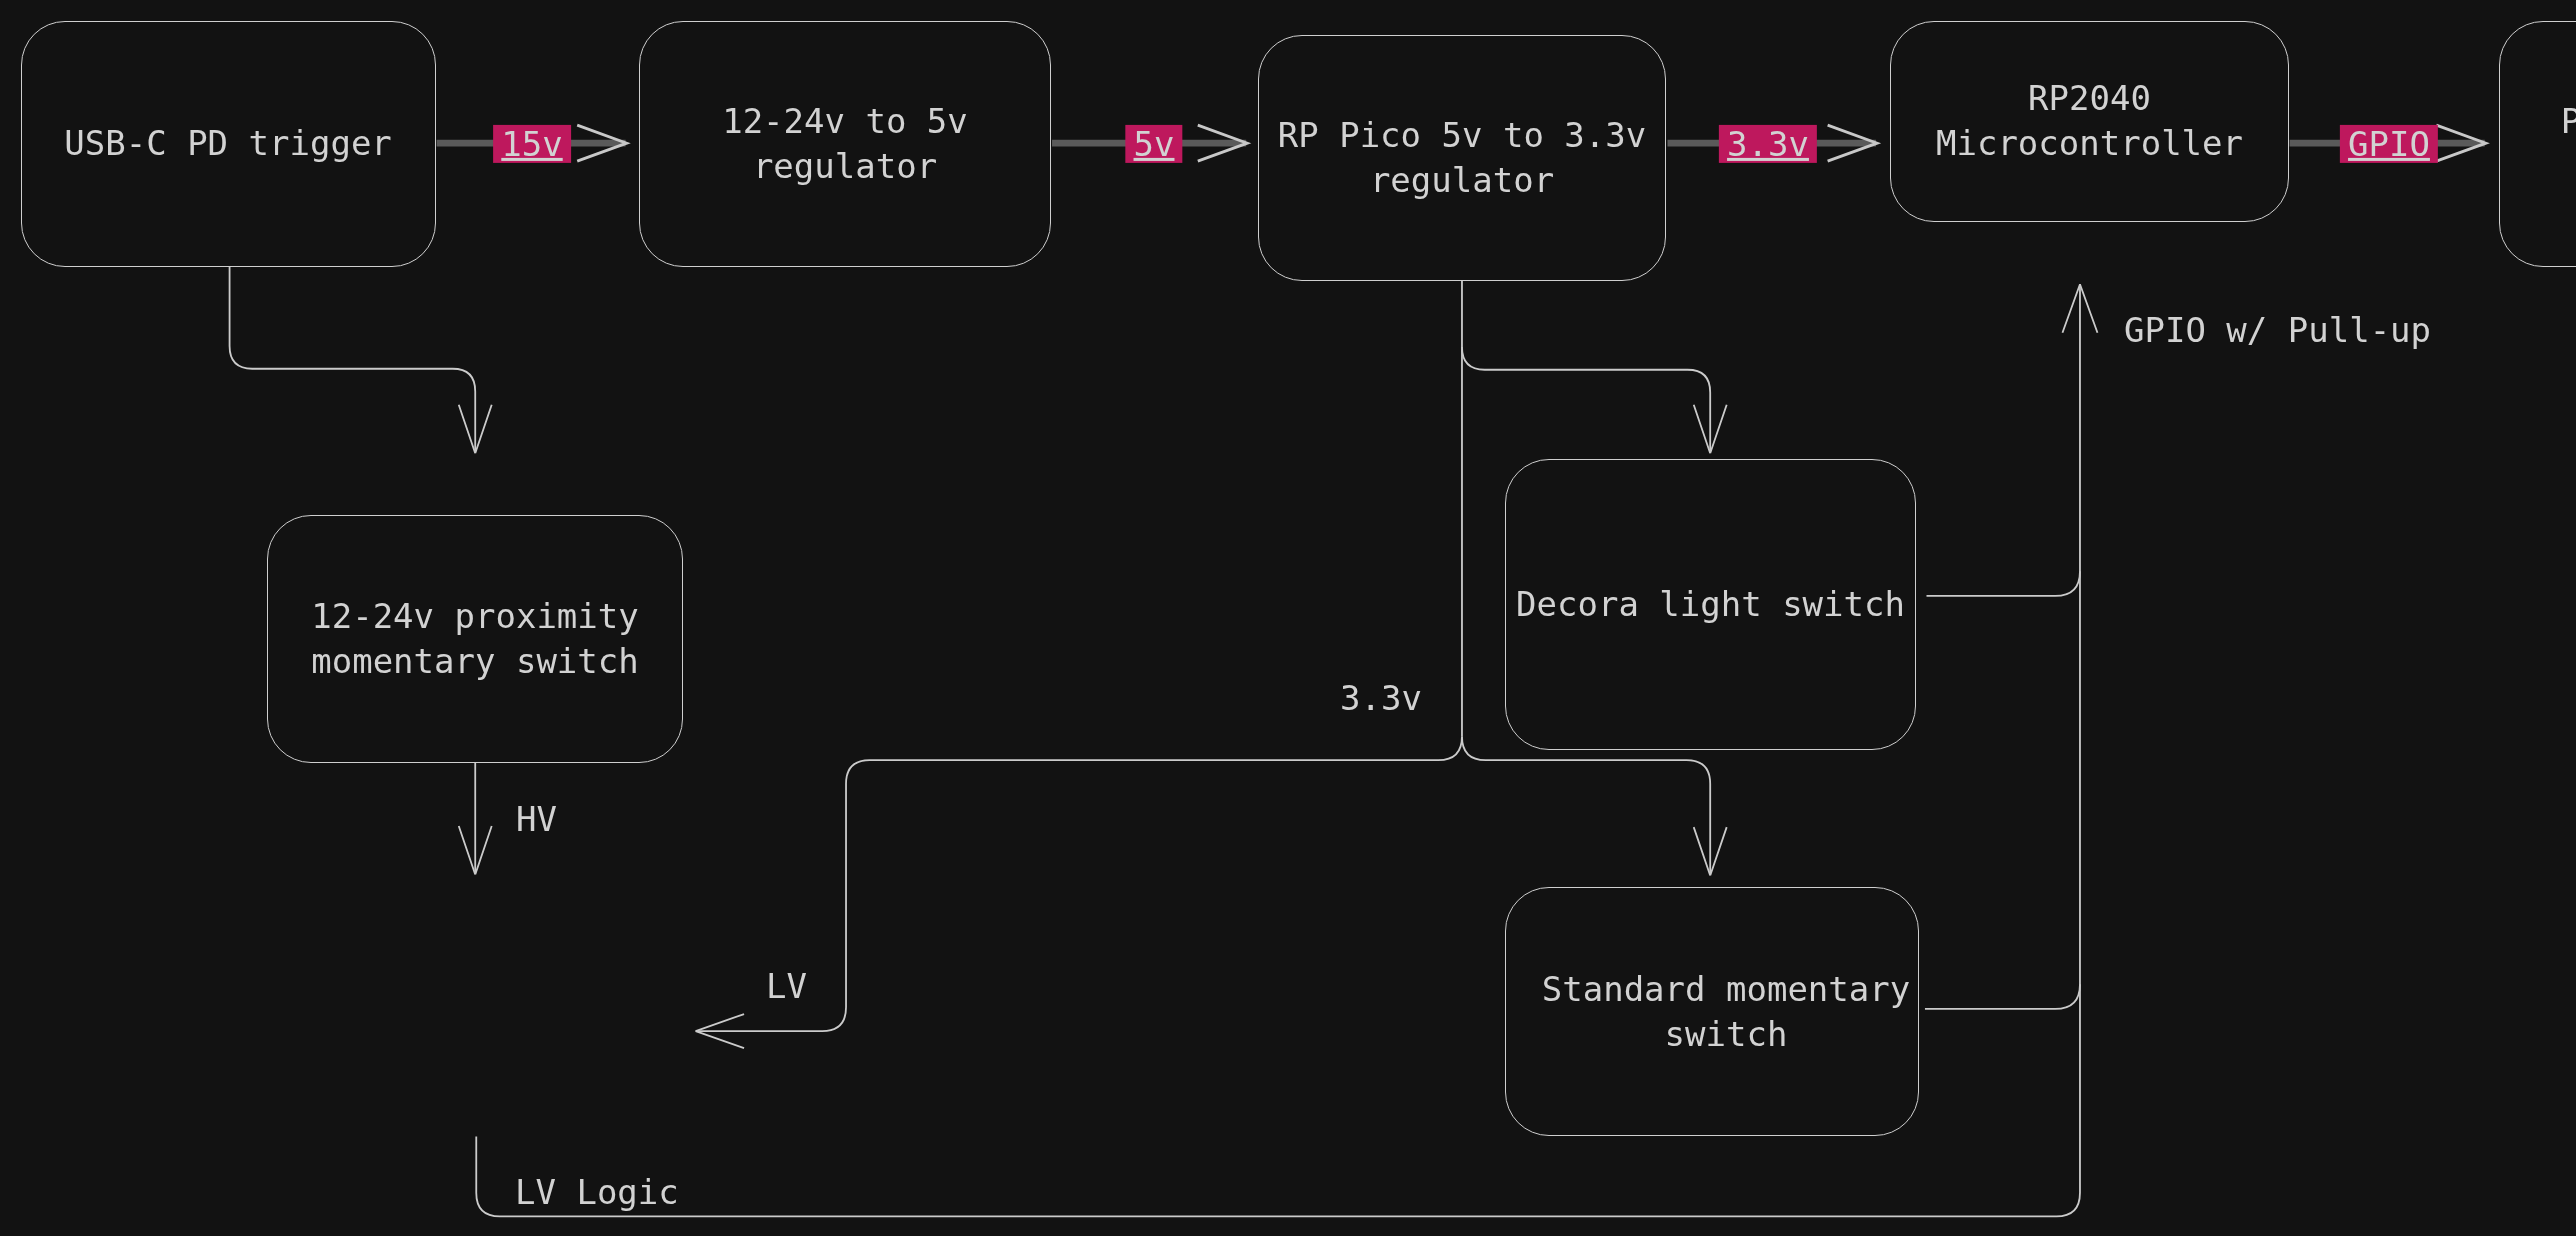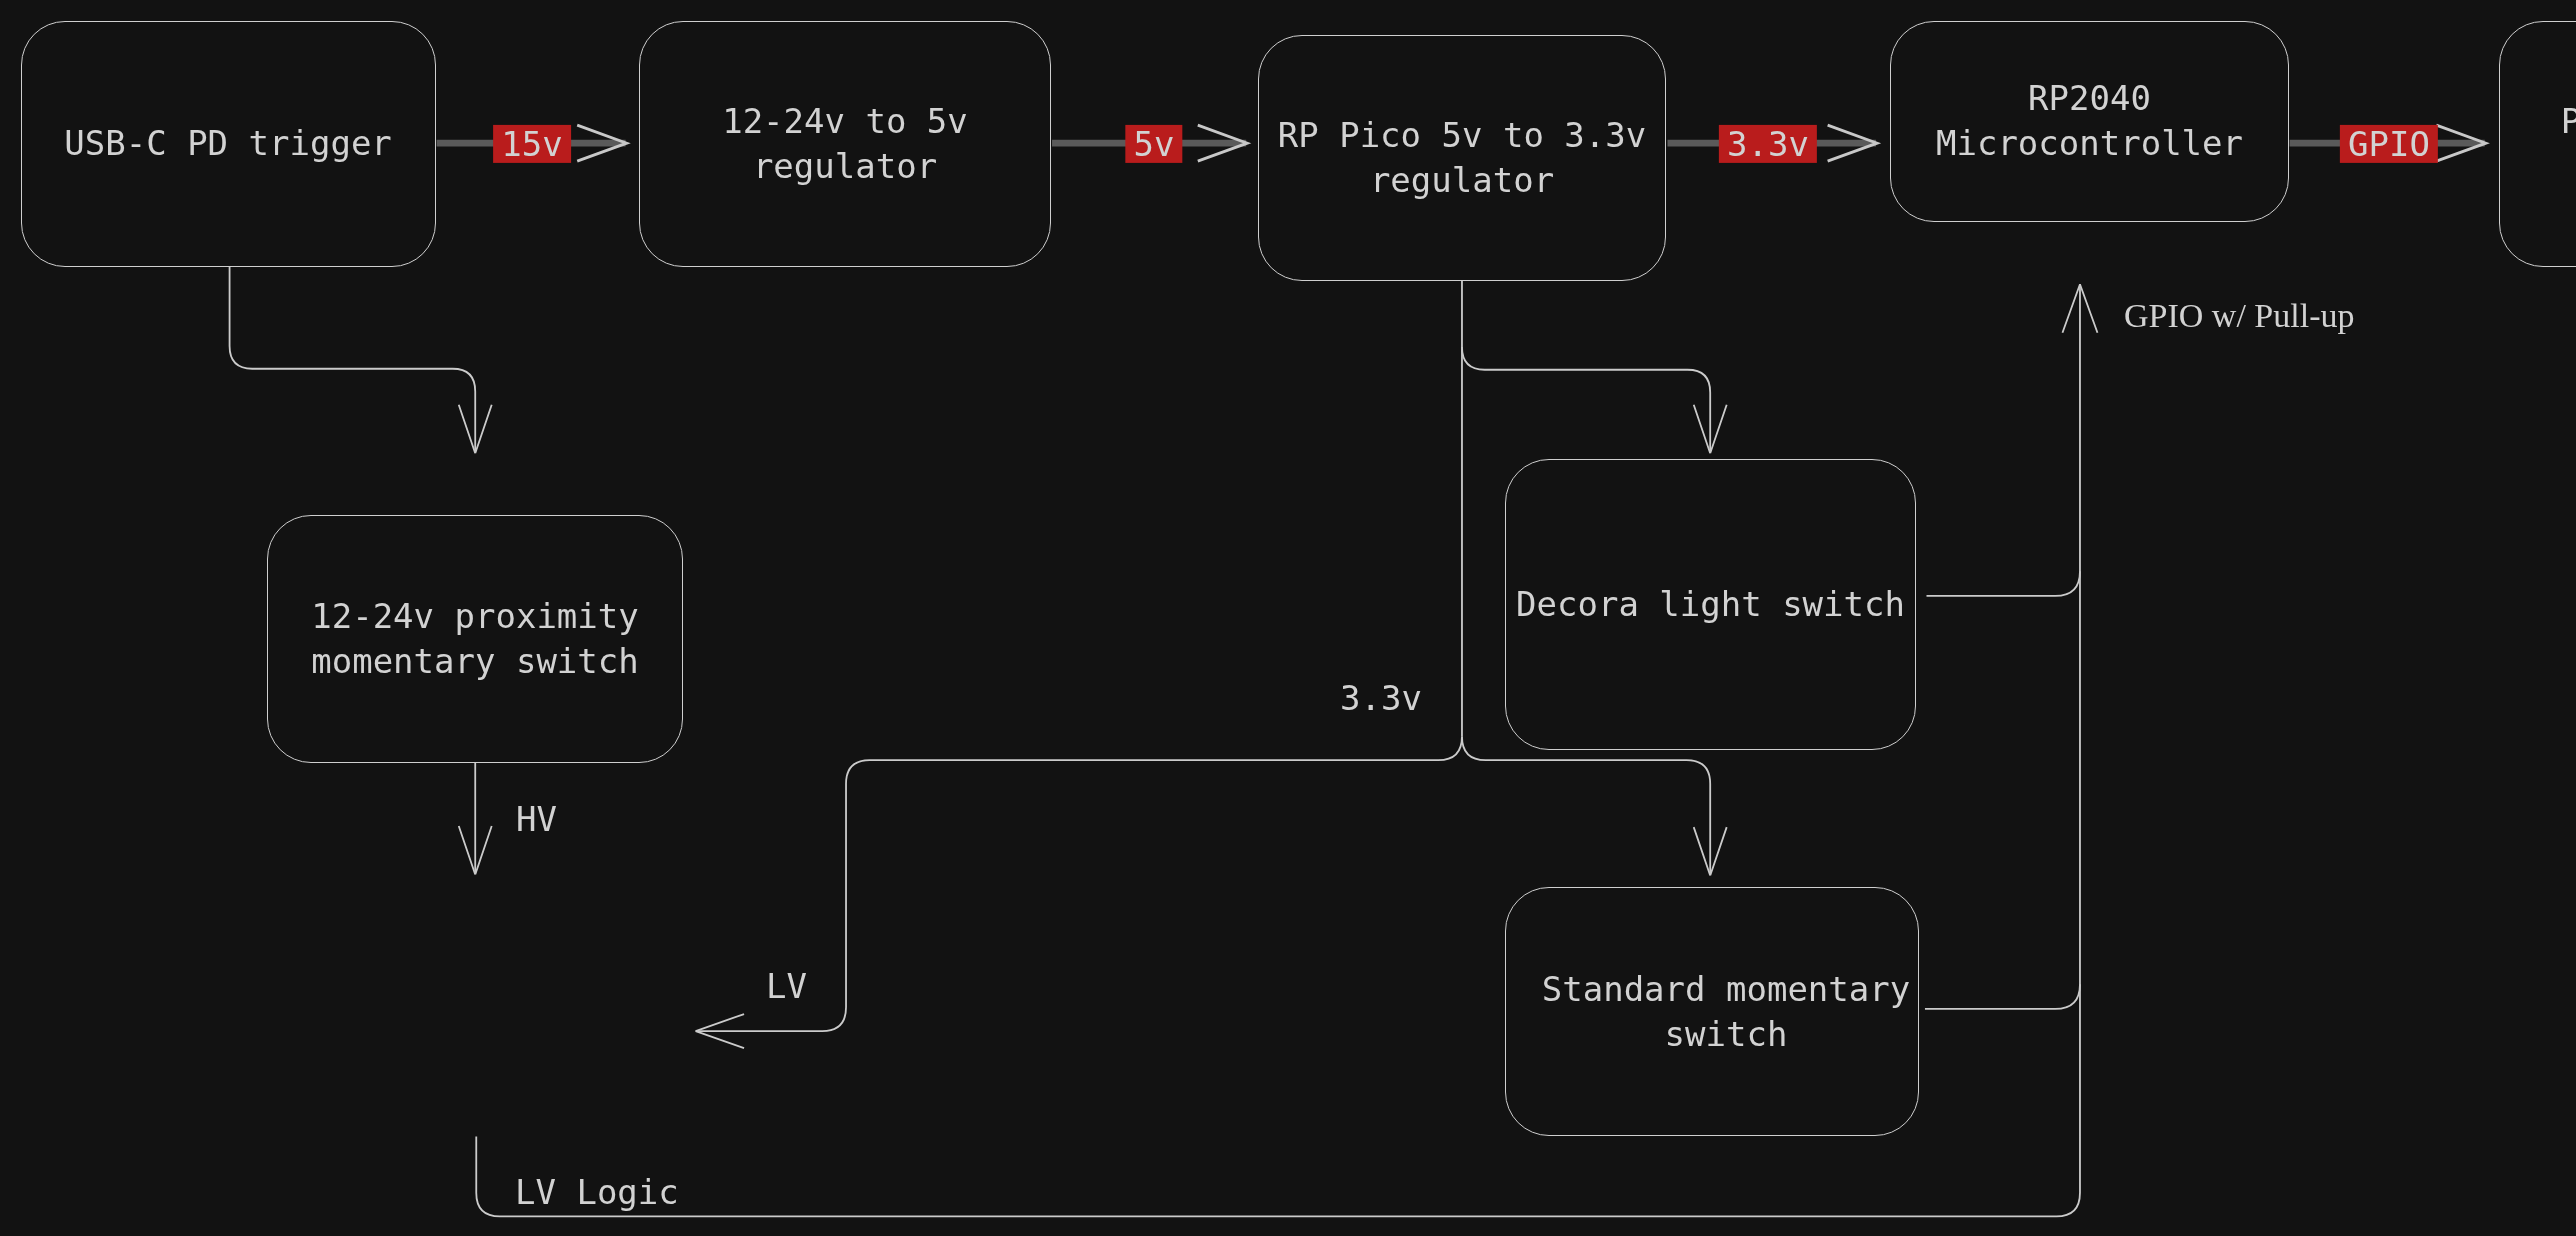--- a/index.html
+++ b/index.html
@@ -59,39 +59,40 @@
     line-height: 1;
     white-space: nowrap;
   }
   .edge-label.centered {
     transform: translate(-50%, -50%);
   }
   .edge-label.left-anchored {
     transform: translateY(-50%);
   }
   .edge-label.masked {
-    background: #b91c1c;
+    background: #be185d;
     padding: 2.1px 8.2px;
+    text-decoration: underline;
   }
   
   #node-usb-c-pd-trigger        { left: 20.6px;   top: 20.6px;   width: 415px; height: 246px; }
   #node-regulator-12-24v-to-5v  { left: 639px; top: 20.6px;   width: 412px; height: 246px; }
   #node-rp-pico-regulator       { left: 1258px; top: 35px;   width: 408px; height: 246px; }
   #node-rp2040-microcontroller  { left: 1890px; top: 20.6px;   width: 399px; height: 201px; }
   #node-piezo-electric-buzzers  { left: 2499px; top: 20.6px;   width: 410px; height: 246px; }
   #node-proximity-switch        { left: 267px;  top: 473px;  width: 416px; height: 248px; margin-top: 42px; }
   #node-decora-light-switch     { left: 1505px; top: 459px;  width: 411px; height: 291px; }
   #node-optoisolator-board      { left: 267px;  top: 887px; width: 416px; height: 249px; }
   #node-standard-switch         { left: 1505px; top: 887px; width: 414px; height: 249px; padding-left: 28px; }
   
   #label-15v        { left: 532px; top: 144px; }
   #label-5v         { left: 1154px; top: 144px; }
   #label-3v3-top    { left: 1768px; top: 144px; }
   #label-gpio       { left: 2389px; top: 144px; }
-  #label-gpio-pullup{ left: 2124px; top: 316px; font-family: Liberation Serif, serif; }
+  #label-gpio-pullup{ left: 2124px; top: 330px; }
   #label-hv         { left: 516px; top: 819px; }
   #label-3v3-mid    { left: 1340px; top: 698px; }
   #label-lv         { left: 766px; top: 986px; }
   #label-lv-logic   { left: 515px; top: 1192px; }
 </style>
 </head>
 <body>
 
 <div id="canvas">
 

